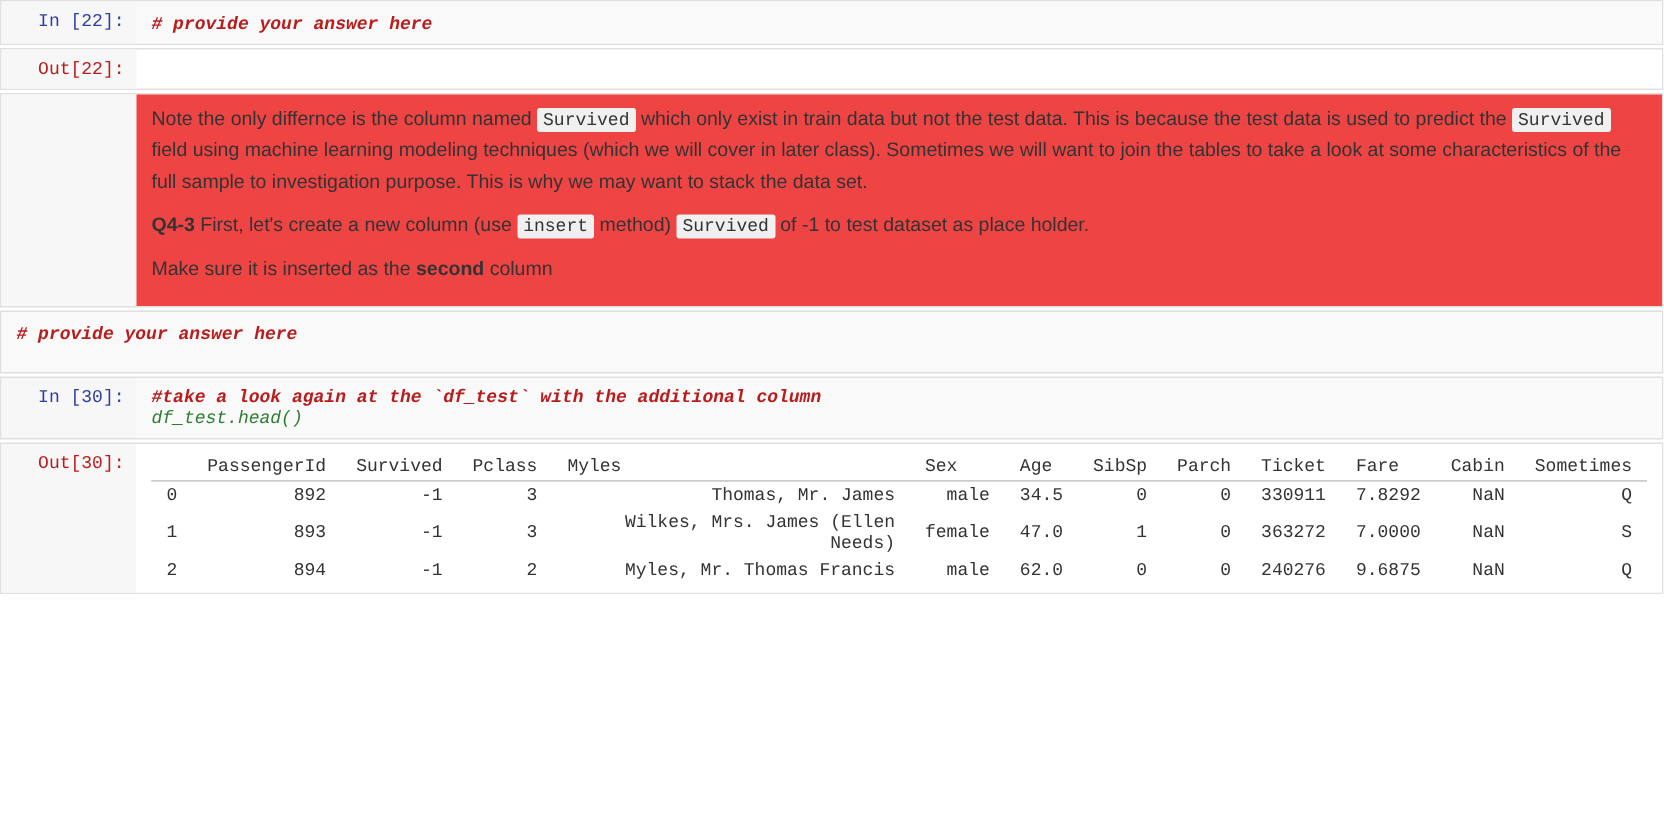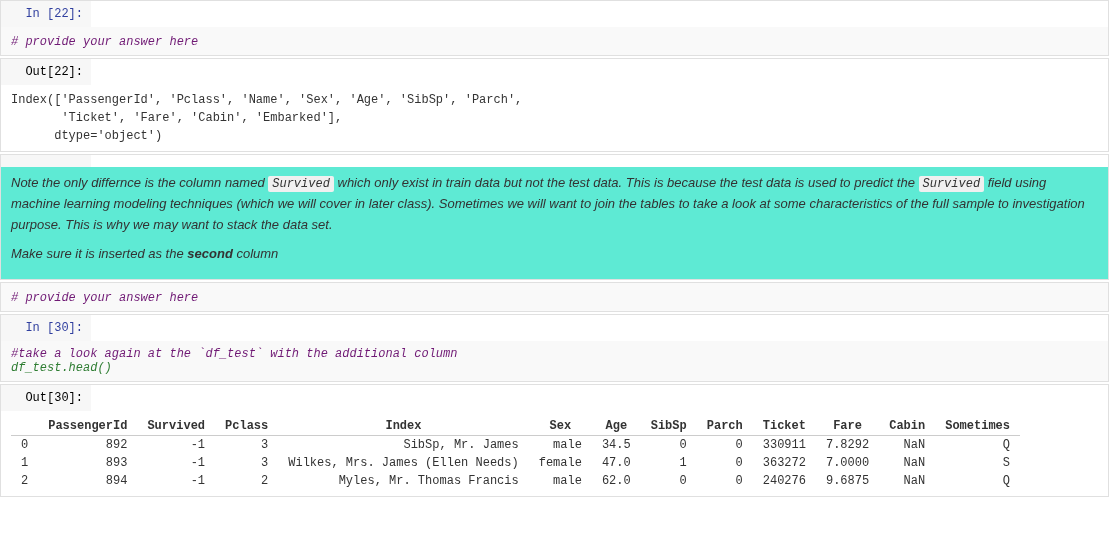--- a/index.html
+++ b/index.html
@@ -8,55 +8,54 @@
       font-size: 13px;
       background: #fff;
       color: #333;
     }
     .notebook {
       width: 1109px;
       background: #fff;
     }
     .cell {
       display: flex;
-      flex-direction: column;
+      flex-direction: row;
       border: 1px solid #e0e0e0;
       margin-bottom: 2px;
     }
     .cell-gutter {
       width: 90px;
       min-width: 90px;
       padding: 6px 8px;
       font-family: 'Courier New', monospace;
       font-size: 12px;
       text-align: right;
       color: #999;
       background: #f7f7f7;
       flex-shrink: 0;
     }
     .cell-gutter.in { color: #303F9F; }
-    .cell-gutter.out { color: #000000; }
+    .cell-gutter.out { color: #b91c1c; }
     .cell-content {
       flex: 1;
       padding: 6px 10px;
     }
     .code-cell .cell-content {
       background: #f9f9f9;
     }
     .code {
       font-family: 'Courier New', monospace;
       font-size: 12px;
       color: #2e7d32;
       font-style: italic;
       white-space: pre;
     }
     .text-cell .cell-content {
-      background: #5eead4;
+      background: #ef4444;
       line-height: 1.6;
-      font-style: italic;
     }
     .inline-code {
       font-family: 'Courier New', monospace;
       font-size: 12px;
       background: #f0f0f0;
       padding: 1px 4px;
       border-radius: 2px;
       color: #333;
     }
     .text-cell p {
@@ -70,32 +69,33 @@
     .dataframe-cell .cell-content {
       background: #fff;
       overflow-x: auto;
     }
     table.df {
       border-collapse: collapse;
       font-size: 12px;
       font-family: 'Courier New', monospace;
     }
     table.df th {
-      text-align: center;
+      text-align: left;
       padding: 2px 10px;
-      font-weight: bold;
+      font-weight: normal;
       border-bottom: 1px solid #ccc;
     }
     table.df td {
       text-align: right;
       padding: 2px 10px;
     }
     .comment-line {
-      color: #701a75;
+      color: #b91c1c;
       font-style: italic;
+      font-weight: bold;
     }
     .cell-output-text {
       font-family: 'Courier New', monospace;
       font-size: 12px;
       color: #333;
       white-space: pre;
       line-height: 1.5;
     }
     .empty-code {
       height: 40px;
@@ -108,32 +108,30 @@
 
   <div class="cell code-cell">
     <div class="cell-gutter in">In [22]:</div>
     <div class="cell-content">
       <span class="code comment-line"># provide your answer here</span>
     </div>
   </div>
 
   <div class="cell">
     <div class="cell-gutter out">Out[22]:</div>
-    <div class="cell-content">
-      <span class="cell-output-text">Index(['PassengerId', 'Pclass', 'Name', 'Sex', 'Age', 'SibSp', 'Parch',
-       'Ticket', 'Fare', 'Cabin', 'Embarked'],
-      dtype='object')</span>
-    </div>
   </div>
 
   <div class="cell text-cell">
     <div class="cell-gutter"></div>
     <div class="cell-content">
       <p>
         Note the only differnce is the column named <span class="inline-code">Survived</span> which only exist in train data but not the test data. This is because the test data is used to predict the <span class="inline-code">Survived</span> field using machine learning modeling techniques (which we will cover in later class). Sometimes we will want to join the tables to take a look at some characteristics of the full sample to investigation purpose. This is why we may want to stack the data set.
+      </p>
+      <p>
+        <span class="q-label">Q4-3</span> First, let's create a new column (use <span class="inline-code">insert</span> method) <span class="inline-code">Survived</span> of -1 to test dataset as place holder.
       </p>
       <p>Make sure it is inserted as the <strong>second</strong> column</p>
     </div>
   </div>
 
   <div class="cell code-cell">
     <div class="cell-content empty-code">
       <span class="code comment-line"># provide your answer here</span>
     </div>
   </div>
@@ -149,38 +147,38 @@
   <div class="cell dataframe-cell">
     <div class="cell-gutter out">Out[30]:</div>
     <div class="cell-content">
       <table class="df">
         <thead>
           <tr>
             <th></th>
             <th>PassengerId</th>
             <th>Survived</th>
             <th>Pclass</th>
-            <th>Index</th>
+            <th>Myles</th>
             <th>Sex</th>
             <th>Age</th>
             <th>SibSp</th>
             <th>Parch</th>
             <th>Ticket</th>
             <th>Fare</th>
             <th>Cabin</th>
             <th>Sometimes</th>
           </tr>
         </thead>
         <tbody>
           <tr>
             <td>0</td>
             <td>892</td>
             <td>-1</td>
             <td>3</td>
-            <td>SibSp, Mr. James</td>
+            <td>Thomas, Mr. James</td>
             <td>male</td>
             <td>34.5</td>
             <td>0</td>
             <td>0</td>
             <td>330911</td>
             <td>7.8292</td>
             <td>NaN</td>
             <td>Q</td>
           </tr>
           <tr>

